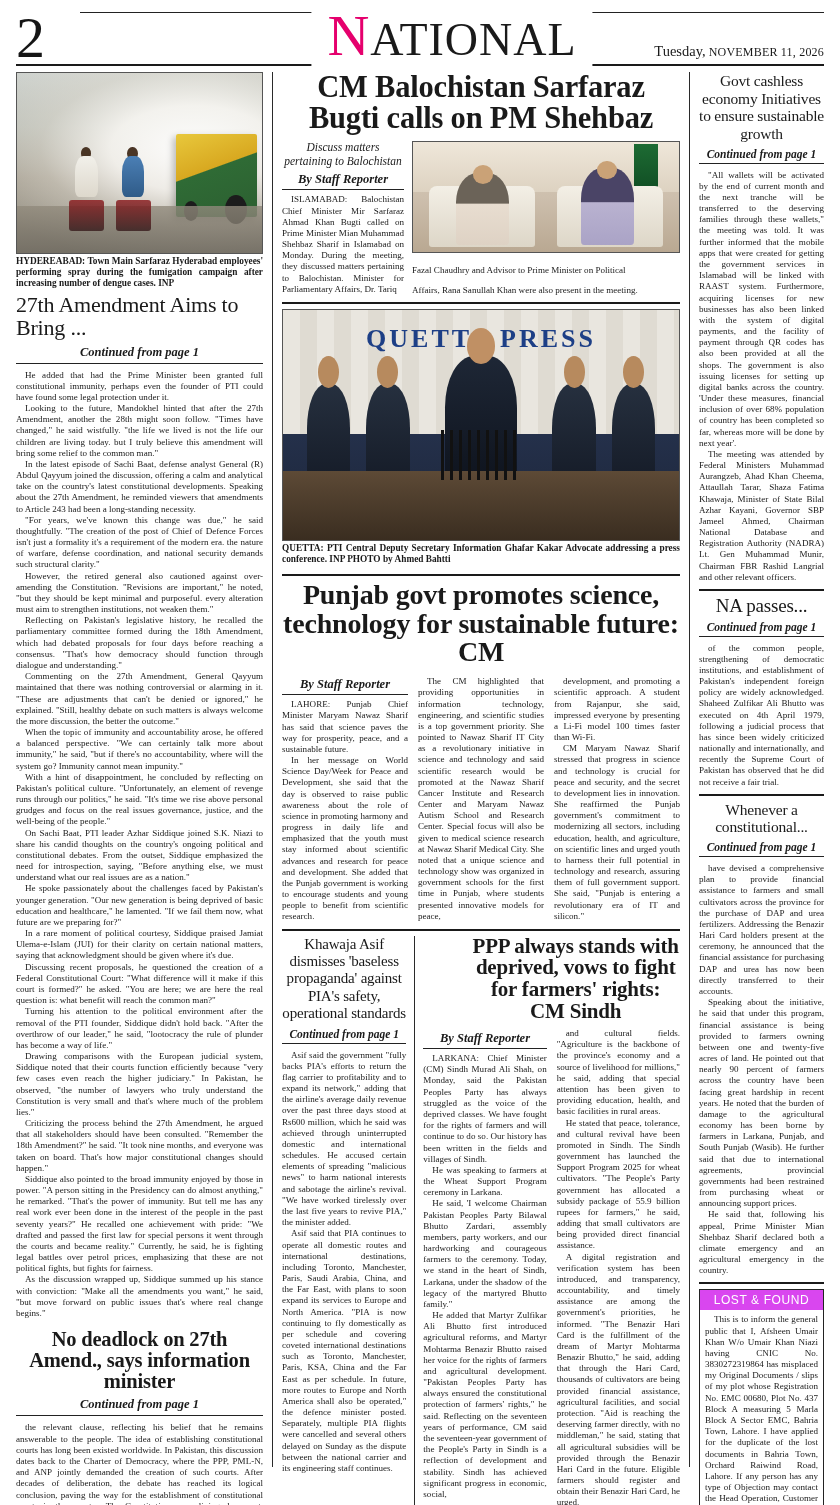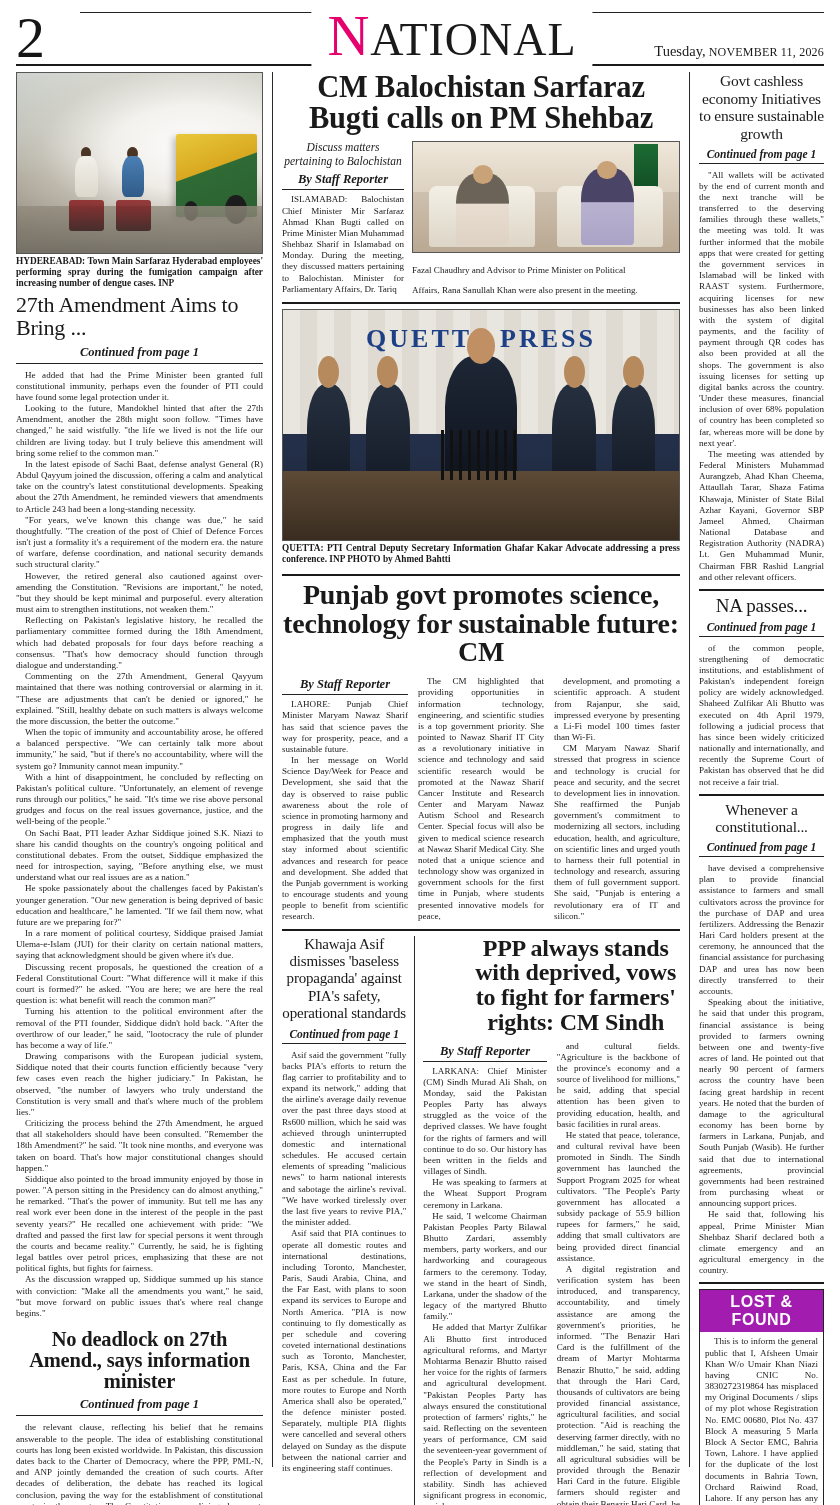--- a/index.html
+++ b/index.html
@@ -100,36 +100,36 @@
   .ph-presser .center-man { position:absolute; left:41%; bottom:24%; width:18%; height:56%;
      background: linear-gradient(#1e2736,#0e131d); border-radius: 40% 40% 4% 4%; }
   .ph-presser .center-man .hd { position:absolute; left:30%; top:-22%; width:40%; height:28%;
      background:#c09064; border-radius:50%; }
 
   
   .hl-27th { font-size: 22px; font-weight:400; text-align:left; line-height:1.05;
              font-family:"Liberation Serif",serif; margin: 2px 0 1px; }
   .hl-cm { font-size: 30.5px; text-align: center; }
   .hl-punjab { font-size: 28px; }
-  .hl-ppp { font-size: 24px; margin-left: 48px; }
+  .hl-ppp { font-size: 21px; margin-left: 48px; }
   .hl-nodead { font-size: 20.5px; }
   .hl-khawaja { font-size: 15px; font-weight: 400; line-height: 1.16; text-align:center; }
   .hl-right { font-size: 15.5px; font-weight:400; line-height:1.14; text-align:center; }
   .hl-na { font-size: 19px; font-weight: 400; text-align:center; }
 
   .kicker { font-style: italic; text-align:center; font-size: 11.5px; line-height:1.2; margin-bottom: 4px; }
 
   .subgrid { display:flex; }
   .sg-a { width: 134px; padding-right: 8px; border-right: 1px solid #2a2a2a; }
   .sg-b { width: 266px; padding-left: 8px; }
 
   
   .lf-box { border: 1px solid #222; margin-top: 4px; }
-  .lf-head { background:#a21caf; color:#fff; text-align:center; font-family:"Liberation Sans",sans-serif;
-             font-weight:bold; font-size: 16px; letter-spacing:.6px; padding: 3px 0; }
+  .lf-head { background:#d946ef; color:#fff; text-align:center; font-family:"Liberation Sans",sans-serif;
+             font-weight:normal; font-size: 12px; letter-spacing:.6px; padding: 3px 0; }
   .lf-body { padding: 4px 5px 3px; }
   .foot-rule { border-top: 1px solid #555; margin-top: 8px; }
 </style>
 </head>
 <body>
 
 <div class="page">
 
   <div class="masthead">
     <div class="folio">2</div>

